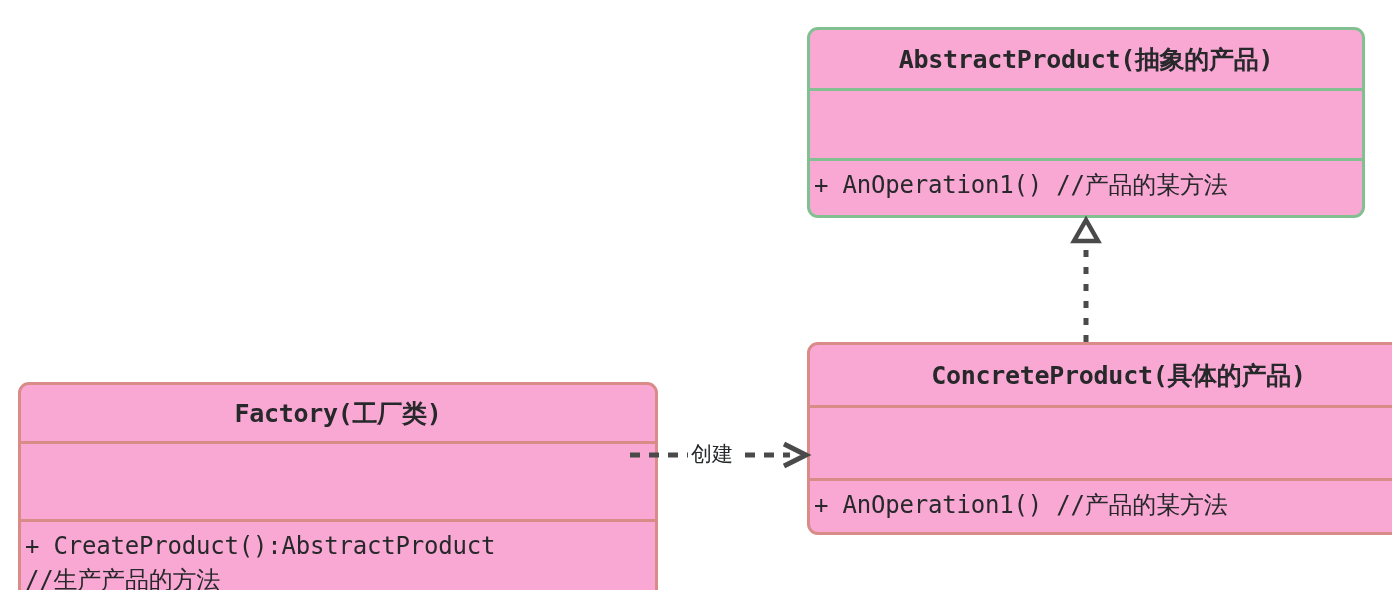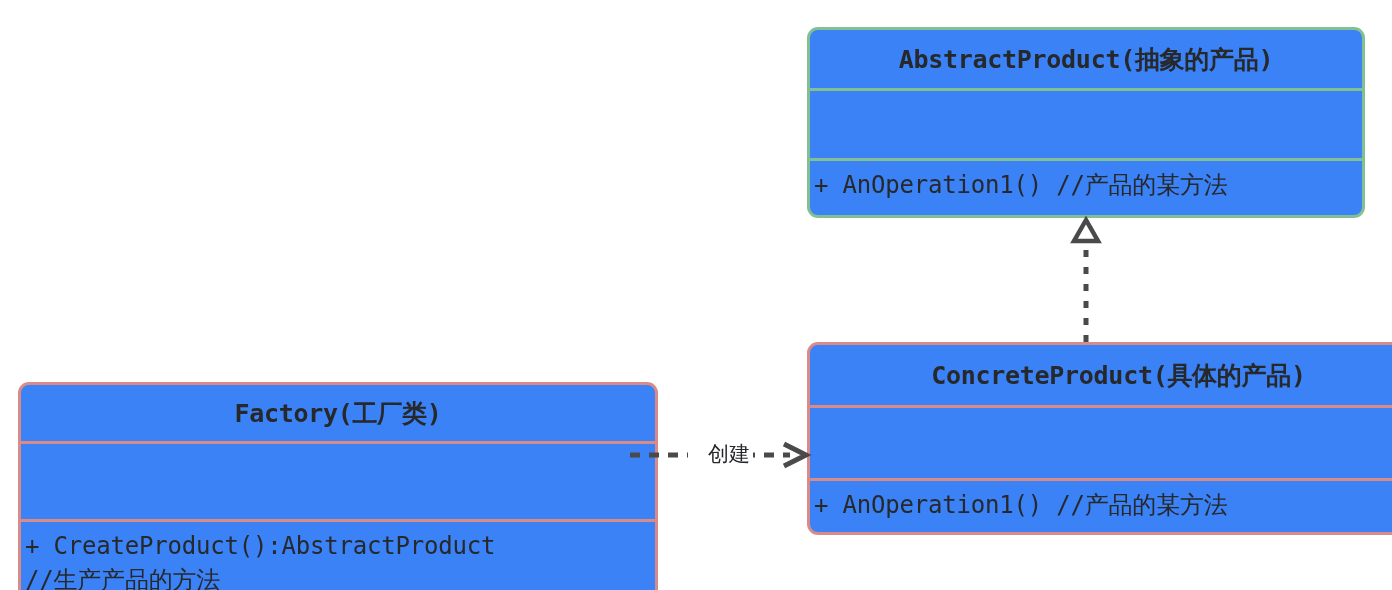--- a/index.html
+++ b/index.html
@@ -13,21 +13,21 @@
     height: 590px;
     background: #ffffff;
     overflow: hidden;
     font-family: "DejaVu Sans Mono", "Liberation Mono", monospace;
   }
 
   
   .uml-class {
     position: absolute;
     box-sizing: border-box;
-    background: #3b82f6;
+    background: #f9a8d4;
     border-style: solid;
     border-width: 3px;
     border-radius: 11px;
     display: flex;
     flex-direction: column;
     overflow: hidden;
   }
   .uml-class.green { border-color: #82c091; }
   .uml-class.red   { border-color: #d98b87; }
 
@@ -122,15 +122,15 @@
       <polygon points="1086,220 1074,241 1098,241" fill="#ffffff" stroke="#4a4a4a" stroke-width="4.5" stroke-linejoin="miter"></polygon>
     </g>
 
     <g>
       <line x1="630" y1="455" x2="688" y2="455" stroke="#4a4a4a" stroke-width="5" stroke-dasharray="10 9" stroke-linecap="butt"></line>
       <line x1="745" y1="455" x2="790" y2="455" stroke="#4a4a4a" stroke-width="5" stroke-dasharray="10 9" stroke-linecap="butt"></line>
       <polyline points="784,444 806,455 784,466" fill="none" stroke="#4a4a4a" stroke-width="5" stroke-linejoin="miter" stroke-linecap="butt"></polyline>
     </g>
   </svg>
 
-  <div class="edge-label" style="left:688px; top:444px;margin-left:17px;">创建</div>
+  <div class="edge-label" style="left:688px; top:444px;">创建</div>
 
 </div>
 
 </body></html>

